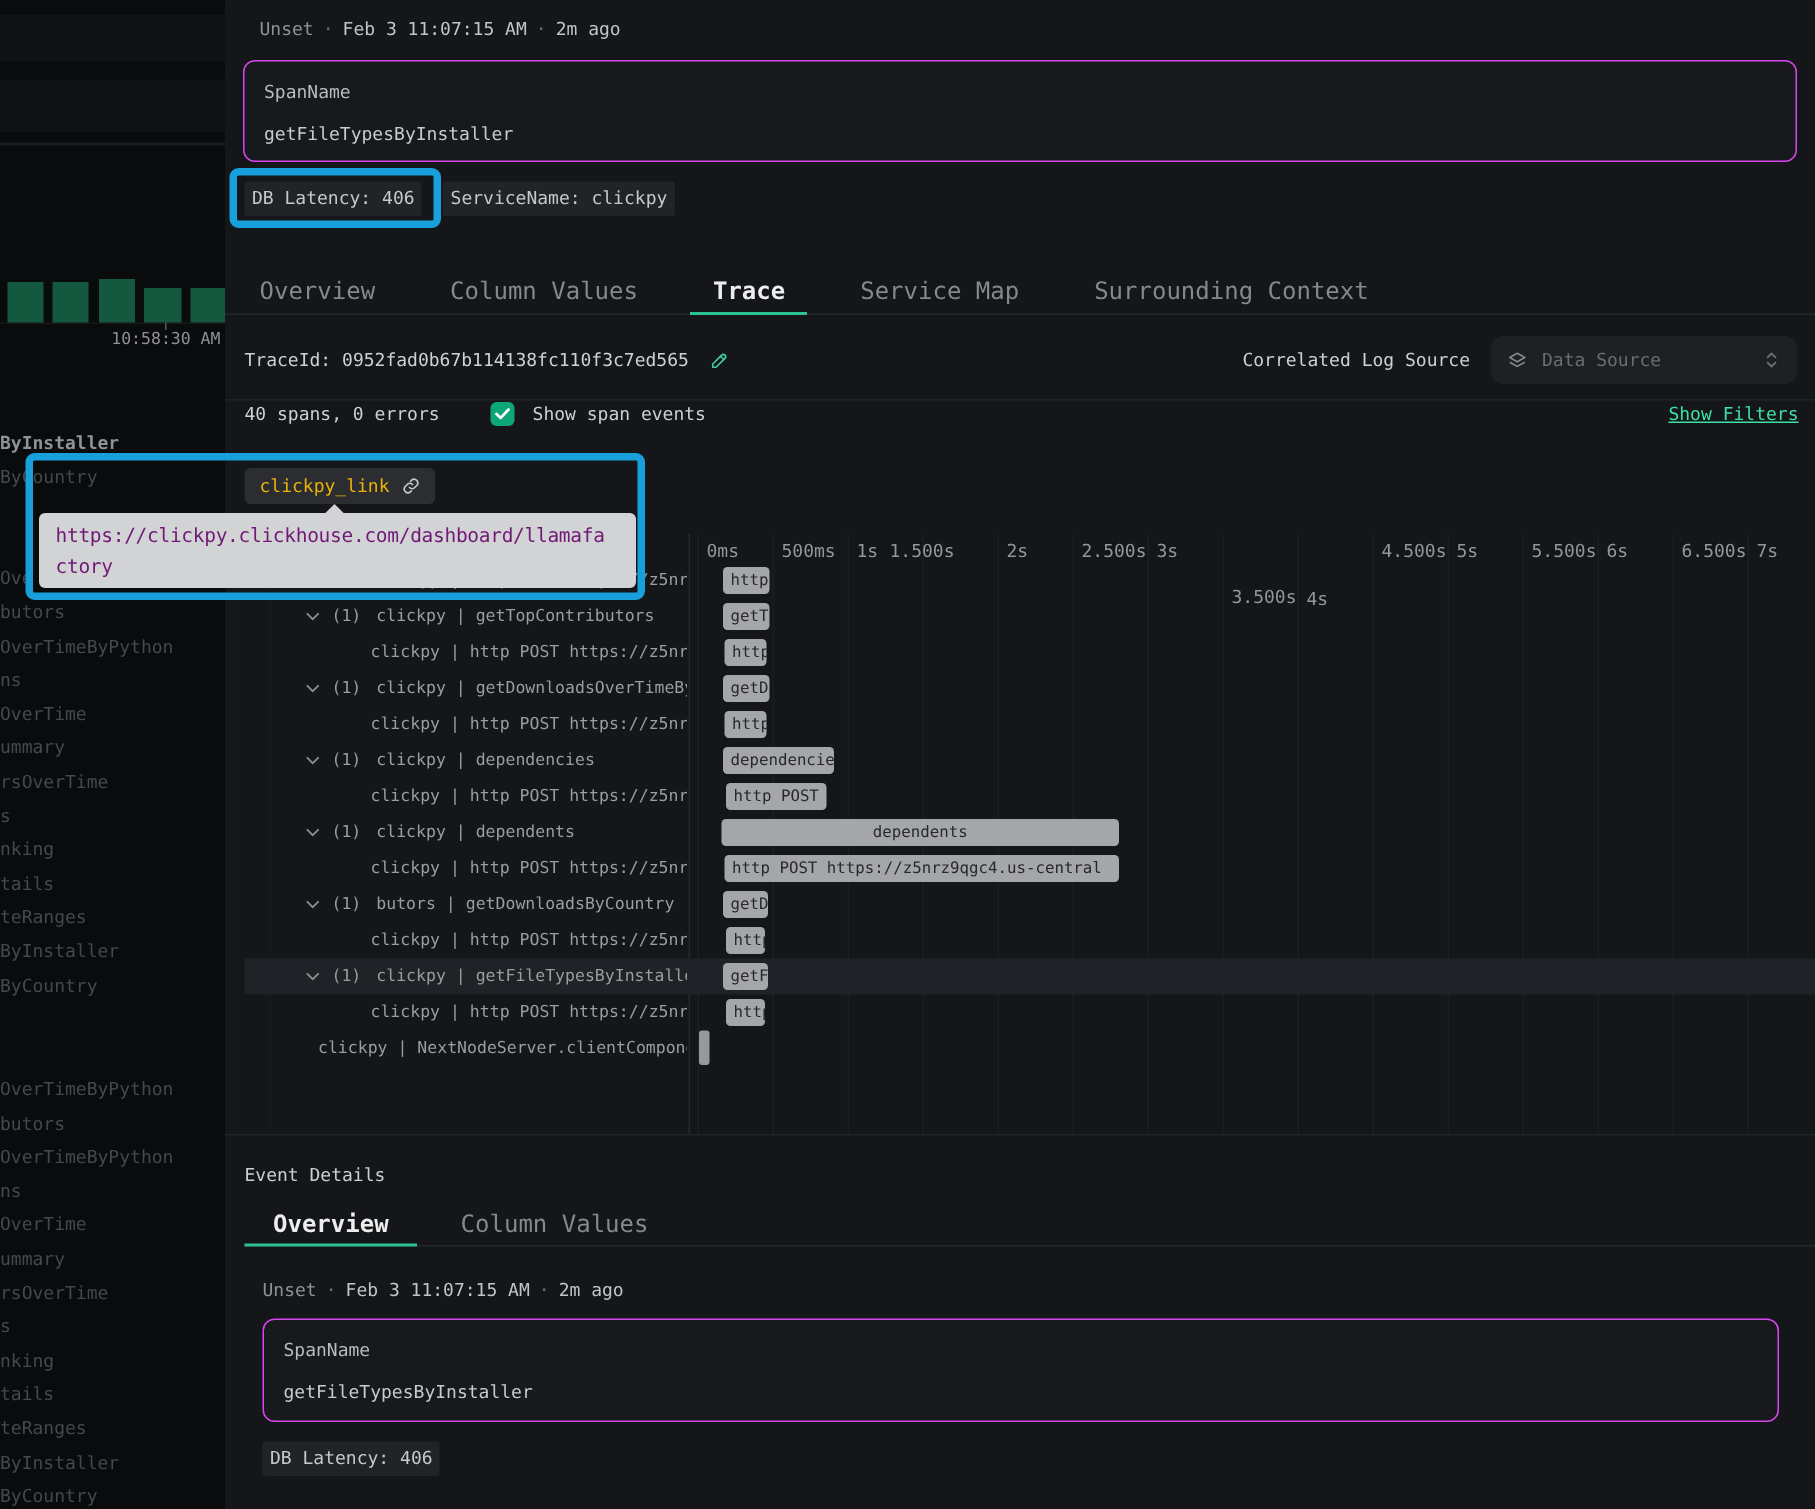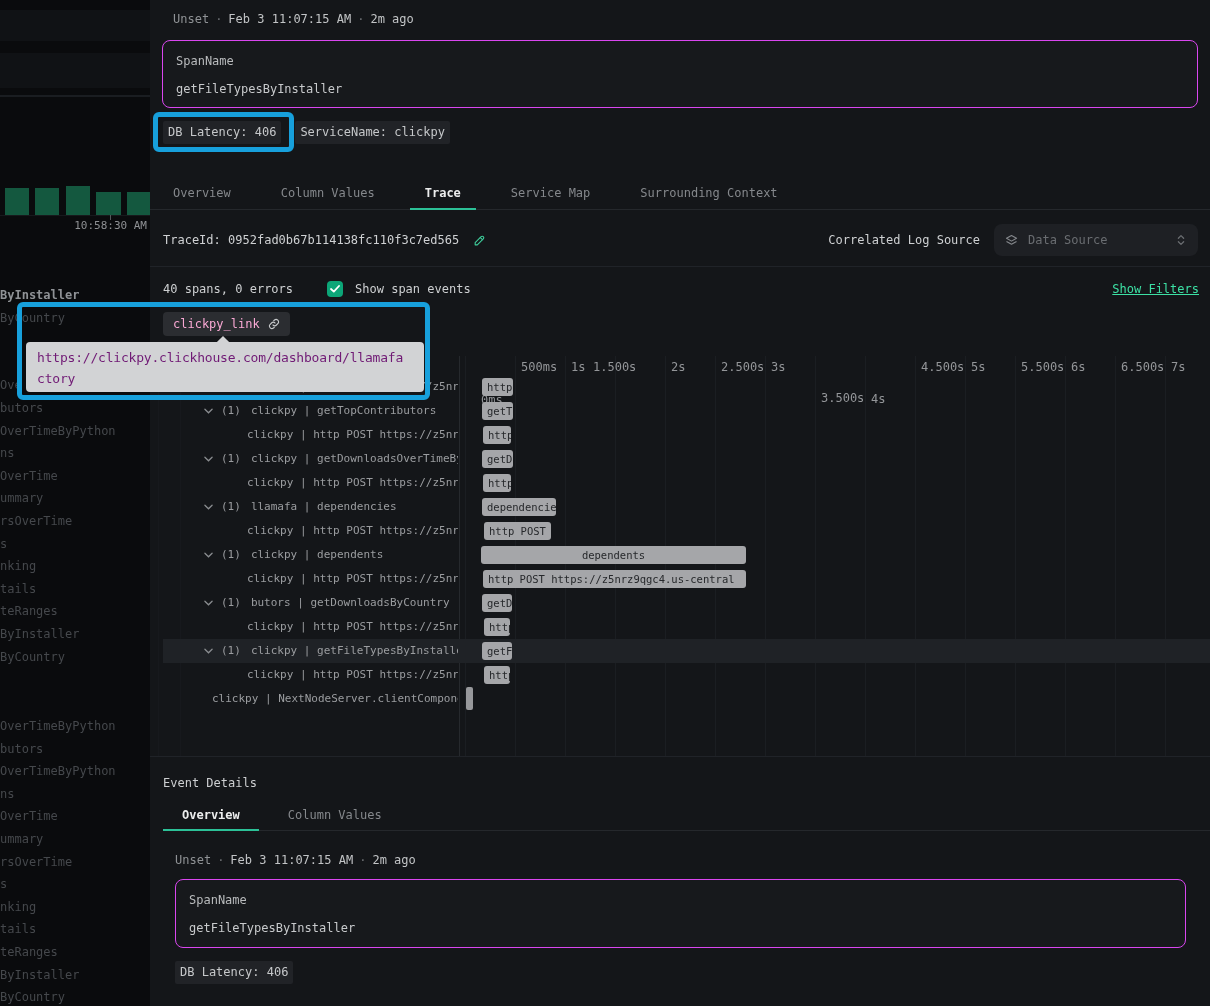--- a/index.html
+++ b/index.html
@@ -34,37 +34,37 @@
   .main-panel { left:12px; top:40px; width:1036px; height:68px; }
   .p-label { position:absolute; left:13px; top:13px; color:#b9bbbd; }
   .p-value { position:absolute; left:13px; top:41px; color:#c8cacc; }
   .badges { position:absolute; left:13px; top:121px; display:flex; gap:14px; }
   .badge { height:23px; line-height:23px; padding:0 5px; background:#212327; color:#c6c8ca; border-radius:2px; font-size:12px; white-space:nowrap; }
   .ring { position:absolute; border:5px solid #17a0dc; border-radius:6px; pointer-events:none; z-index:30; }
   .ring1 { left:3px; top:112px; width:141px; height:40px; }
   .tabbar { position:absolute; left:0; right:0; height:32px; border-bottom:1px solid #25282c; display:flex; gap:20px; }
   #tabs-main { top:178px; padding-left:8px; }
   #tabs-event { top:800px; height:31px; left:13px; gap:10px; }
-  .tab { padding:0 15px; line-height:31px; font-size:12px; color:#85888c; position:relative; white-space:nowrap; cursor:pointer; }
+  .tab { padding:0 15px; line-height:31px; font-size:16px; color:#85888c; position:relative; white-space:nowrap; cursor:pointer; }
   #tabs-event .tab { padding:0 19px; }
   .tab.active { color:#eceded; font-weight:bold; }
   .tab.active::after { content:''; position:absolute; left:0; right:0; bottom:-1px; height:2px; background:#2cc197; }
   .trace-row { position:absolute; left:13px; right:12px; top:224px; height:32px; display:flex; justify-content:space-between; align-items:center; }
   .trace-left { display:flex; align-items:center; gap:14px; color:#cfd1d3; }
   .trace-right { display:flex; align-items:center; gap:14px; color:#ced0d2; }
   .select { width:204px; height:32px; background:#1e2024; border-radius:8px; display:flex; align-items:center; padding:0 10px; gap:9px; cursor:pointer; }
   .select .ph { color:#6a6d71; flex:1; }
   .divider { position:absolute; left:0; right:0; height:1px; background:#202328; }
   .div1 { top:266px; } .div2 { top:756px; }
-  .controls { position:absolute; left:13px; right:11px; top:279px; height:19px; display:flex; align-items:center; color:#ced0d2; }
+  .controls { position:absolute; left:13px; right:11px; top:266px; height:19px; display:flex; align-items:center; color:#ced0d2; }
   .checkbox { width:16px; height:16px; margin-left:34px; background:#0ca678; border-radius:4px; display:flex; align-items:center; justify-content:center; cursor:pointer; }
   .cb-label { margin-left:12px; }
   .spacer { flex:1; }
   .show-filters { color:#3ce0a4; text-decoration:underline; cursor:pointer; }
-  .chip { position:absolute; left:13px; top:312px; height:24px; background:#2b2d31; border-radius:4px; display:inline-flex; align-items:center; gap:8px; padding:0 10px; color:#f9a8d4; font-size:12px; cursor:pointer; }
+  .chip { position:absolute; left:13px; top:312px; height:24px; background:#2b2d31; border-radius:4px; display:inline-flex; align-items:center; gap:8px; padding:0 10px; color:#eab308; font-size:12px; cursor:pointer; }
   
   #waterfall { position:absolute; left:0; top:356px; width:1060px; height:400px; overflow:hidden; }
   .wf-tick { position:absolute; top:0; bottom:0; width:1px; background:#1b1e22; }
   .wf-tick-label { position:absolute; top:4px; font-size:12px; color:#949699; white-space:nowrap; }
   .wf-vdivider { position:absolute; left:309px; top:0; bottom:0; width:1px; background:#26292d; }
   .guide { position:absolute; top:0; bottom:0; width:1px; background:#17191d; }
   .g1 { left:8px; } .g2 { left:30px; }
   .wf-row { position:absolute; left:0; width:1060px; height:24px; cursor:pointer; }
   .wf-row.selected::before { content:''; position:absolute; left:13px; right:0; top:0; bottom:0; background:#1f2226; }
   .wf-label { position:absolute; left:0; top:0; width:308px; height:24px; line-height:24px; font-size:11px; color:#9b9da0; white-space:nowrap; overflow:hidden; }
@@ -214,21 +214,21 @@
         <svg width="12" height="12" viewBox="0 0 24 24" fill="none" stroke="#c7c9cb" stroke-width="2.2" stroke-linecap="round">
           <path d="M10 14a5 5 0 0 0 7 0l3-3a5 5 0 0 0-7-7l-1.5 1.5"></path>
           <path d="M14 10a5 5 0 0 0-7 0l-3 3a5 5 0 0 0 7 7l1.5-1.5"></path>
         </svg>
       </span>
   </div>
 
   <div id="waterfall">
     <div id="wf-grid">
         <div class="wf-tick" style="left: 315px;"></div>
-        <div class="wf-tick-label" style="left: 331px; margin-top: 33px;">0ms</div>
+        <div class="wf-tick-label" style="left: 321px;">0ms</div>
         <div class="wf-tick" style="left: 365px;"></div>
         <div class="wf-tick-label" style="left: 371px;">500ms</div>
         <div class="wf-tick" style="left: 415px;"></div>
         <div class="wf-tick-label" style="left: 421px;">1s</div>
         <div class="wf-tick" style="left: 465px;"></div>
         <div class="wf-tick-label" style="left: 443px;">1.500s</div>
         <div class="wf-tick" style="left: 515px;"></div>
         <div class="wf-tick-label" style="left: 521px;">2s</div>
         <div class="wf-tick" style="left: 565px;"></div>
         <div class="wf-tick-label" style="left: 571px;">2.500s</div>
@@ -275,21 +275,21 @@
               </svg></span><span class="wf-count">(1)</span><span>clickpy | getDownloadsOverTimeBySystem</span></div>
           <div class="wf-bar" style="left: 332px; width: 31px;">getDownloadsOverTimeBySystem</div>
         </div>
         <div class="wf-row" style="top: 115px;">
           <div class="wf-label child"><span>clickpy | http POST https://z5nrz9qgc4.us-central</span></div>
           <div class="wf-bar" style="left: 333px; width: 28px;">http</div>
         </div>
         <div class="wf-row" style="top: 139px;">
           <div class="wf-label parent"><span class="wf-chevron"><svg width="9" height="6" viewBox="0 0 10 6">
                 <path d="M1 1l4 4 4-4" stroke="#8a8d90" fill="none" stroke-width="1.4" stroke-linecap="round"></path>
-              </svg></span><span class="wf-count">(1)</span><span>llamafa | dependencies</span></div>
+              </svg></span><span class="wf-count">(1)</span><span>clickpy | dependencies</span></div>
           <div class="wf-bar" style="left: 332px; width: 74px;">dependencies</div>
         </div>
         <div class="wf-row" style="top: 163px;">
           <div class="wf-label child"><span>clickpy | http POST https://z5nrz9qgc4.us-central</span></div>
           <div class="wf-bar" style="left: 334px; width: 67px;">http POST</div>
         </div>
         <div class="wf-row" style="top: 187px;">
           <div class="wf-label parent"><span class="wf-chevron"><svg width="9" height="6" viewBox="0 0 10 6">
                 <path d="M1 1l4 4 4-4" stroke="#8a8d90" fill="none" stroke-width="1.4" stroke-linecap="round"></path>
               </svg></span><span class="wf-count">(1)</span><span>clickpy | dependents</span></div>

